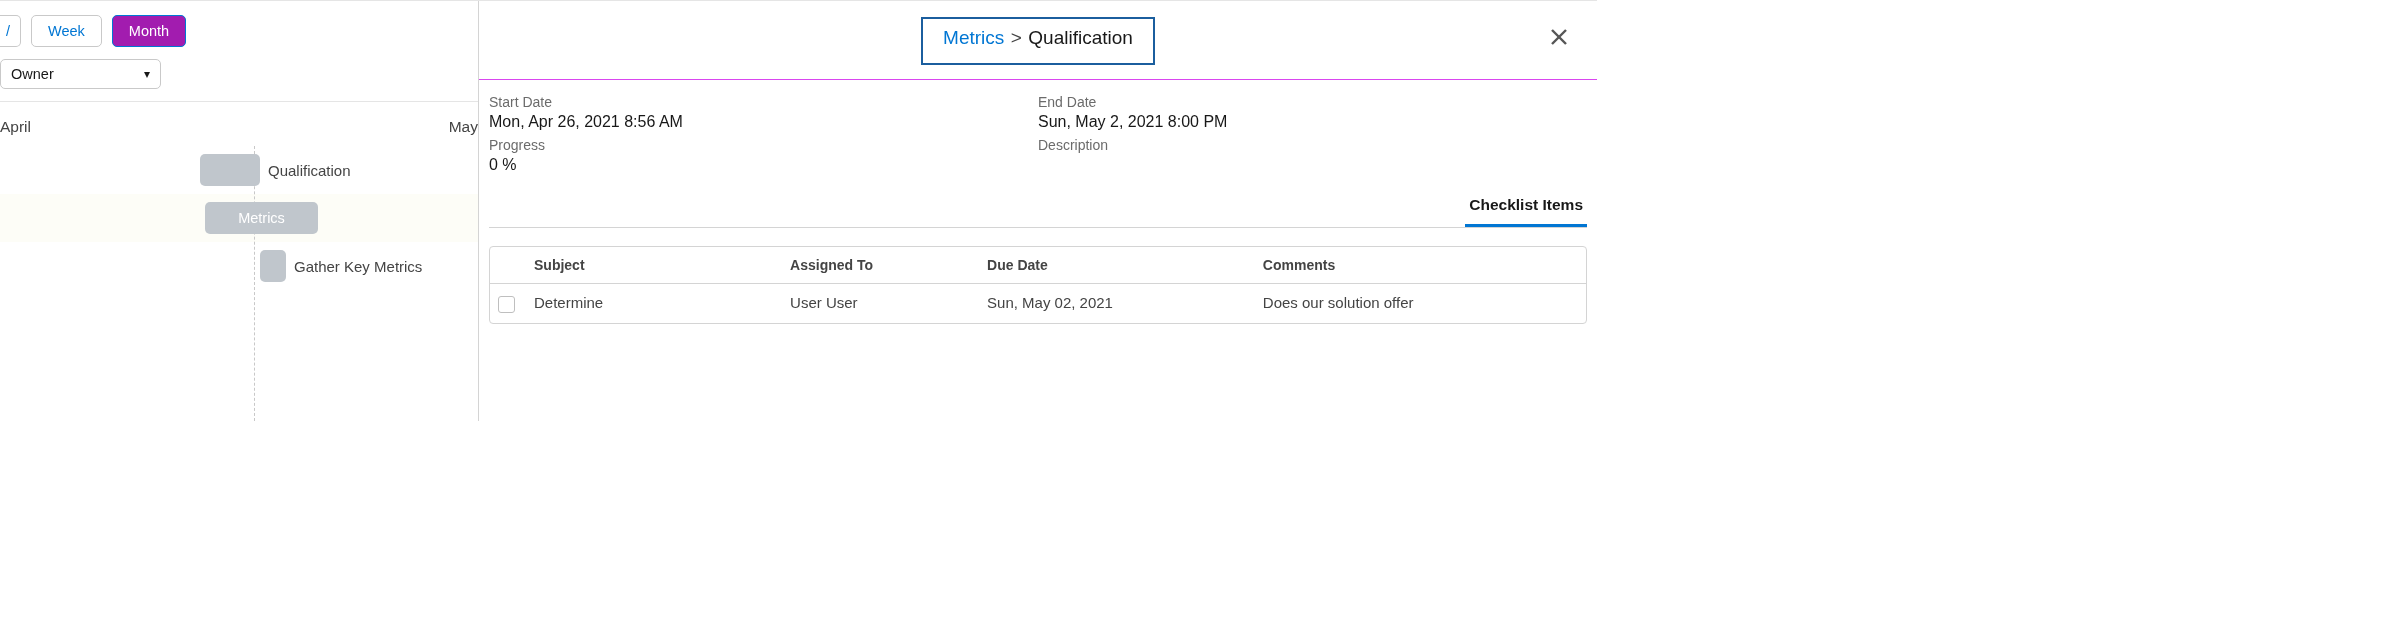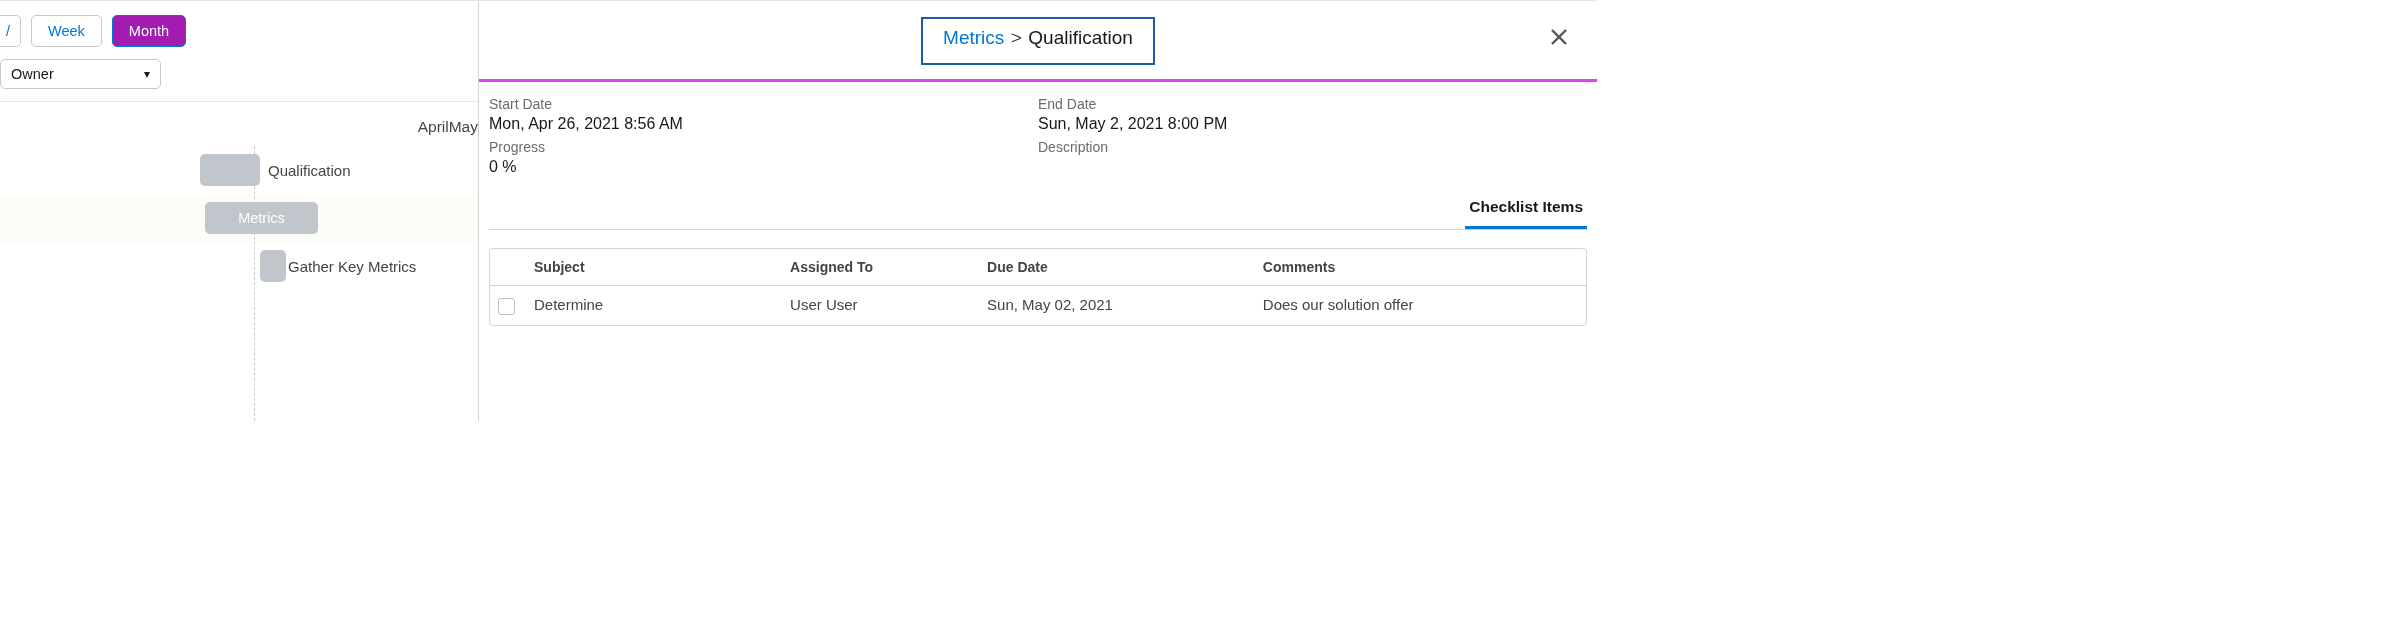--- a/index.html
+++ b/index.html
@@ -82,23 +82,22 @@
     font-size: 12px;
   }
   .cal-section {
     border-top: 1px solid #e5e5e5;
     display: flex;
     flex-direction: column;
     flex: 1;
   }
   .month-header {
     display: flex;
-    justify-content: flex-end;
+    justify-content: space-between;
     padding: 16px 0 10px 0;
-    margin-left: 33px;
   }
   .month-header span {
     font-size: 15.5px;
     color: #444;
   }
   .cal-rows {
     position: relative;
     flex: 1;
   }
   .cal-divider {
@@ -153,21 +152,21 @@
     z-index: 1;
   }
 
   
   .breadcrumb-row {
     display: flex;
     align-items: center;
     justify-content: center;
     position: relative;
     padding: 16px 0 14px 0;
-    border-bottom: 3px solid #d946ef;
+    border-bottom: 1px solid #d946ef;
   }
   .breadcrumb-box {
     border: 2.5px solid #1b5e9e;
     padding: 8px 20px 14px 20px;
   }
   .breadcrumb-box a {
     color: #0176d3;
     text-decoration: none;
     font-size: 19px;
     cursor: pointer;
@@ -293,21 +292,21 @@
         </div>
 
         <div class="cal-row">
           <div class="bar bar-metrics" style="left:205px;width:113px;justify-content:center;">
             <span>Metrics</span>
           </div>
         </div>
 
         <div class="cal-row">
           <div class="bar bar-small" style="left:260px;"></div>
-          <div class="bar-label" style="left:288px;text-align:center;">Gather Key Metrics</div>
+          <div class="bar-label" style="left:294px;text-align:center;">Gather Key Metrics</div>
         </div>
 
       </div>
     </div>
   </div>
 
   <div class="right-pane">
     <div class="breadcrumb-row">
       <div class="breadcrumb-box">
         <a>Metrics</a>

